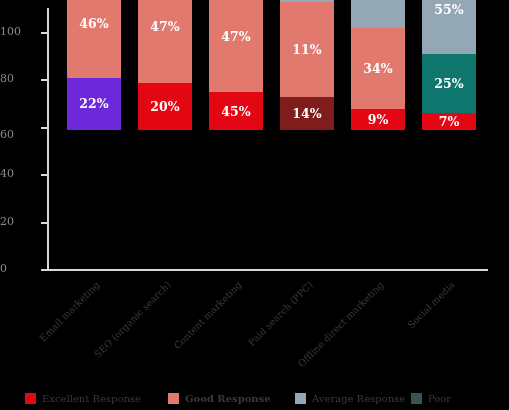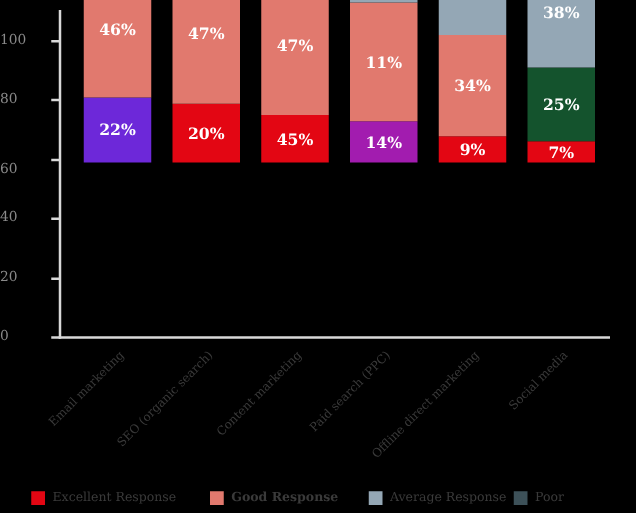--- a/index.html
+++ b/index.html
@@ -106,46 +106,46 @@
       </div>
       <div class="bar" style="left: 209px; bottom: 141px; width: 54px;">
         <div class="seg" style="height: 37.92px; background: rgb(227, 6, 19);">
           <span>45%</span>
         </div>
         <div class="seg" style="height: 111.39px; background: rgb(225, 121, 110);">
           <span>47%</span>
         </div>
       </div>
       <div class="bar" style="left: 280px; bottom: 141px; width: 54px;">
-        <div class="seg" style="height: 33.18px; background: #a21caf; text-align: center;">
+        <div class="seg" style="height: 33.18px; background: #7f1d1d; text-align: center;">
           <span>14%</span>
         </div>
         <div class="seg" style="height: 94.8px; background: rgb(225, 121, 110);">
           <span>11%</span>
         </div>
         <div class="seg" style="height: 73.47px; background: rgb(148, 167, 181);"></div>
       </div>
       <div class="bar" style="left: 351px; bottom: 141px; width: 54px;">
         <div class="seg" style="height: 21.33px; background: rgb(227, 6, 19);">
           <span>9%</span>
         </div>
         <div class="seg" style="height: 80.58px; background: rgb(225, 121, 110);">
           <span>34%</span>
         </div>
         <div class="seg" style="height: 85.32px; background: rgb(148, 167, 181);"></div>
       </div>
       <div class="bar" style="left: 422px; bottom: 141px; width: 54px;">
         <div class="seg" style="height: 16.59px; background: rgb(227, 6, 19);">
           <span>7%</span>
         </div>
-        <div class="seg" style="height: 59.25px; background: #14532d;">
+        <div class="seg" style="height: 59.25px; background: #0f766e;">
           <span>25%</span>
         </div>
         <div class="seg" style="height: 90.06px; background: rgb(148, 167, 181);">
-          <span>38%</span>
+          <span>55%</span>
         </div>
       </div>
     </div>
 
   <div class="xlabels" id="xlabels">
       <div class="xlabel" style="left: -66px; width: 160px; top: 8px; transform-origin: right top;">Email marketing</div>
       <div class="xlabel" style="left: 5px; width: 160px; top: 8px; transform-origin: right top;">SEO (organic search)</div>
       <div class="xlabel" style="left: 76px; width: 160px; top: 8px; transform-origin: right top;">Content marketing</div>
       <div class="xlabel" style="left: 147px; width: 160px; top: 8px; transform-origin: right top;">Paid search (PPC)</div>
       <div class="xlabel" style="left: 218px; width: 160px; top: 8px; transform-origin: right top;">Offline direct marketing</div>

